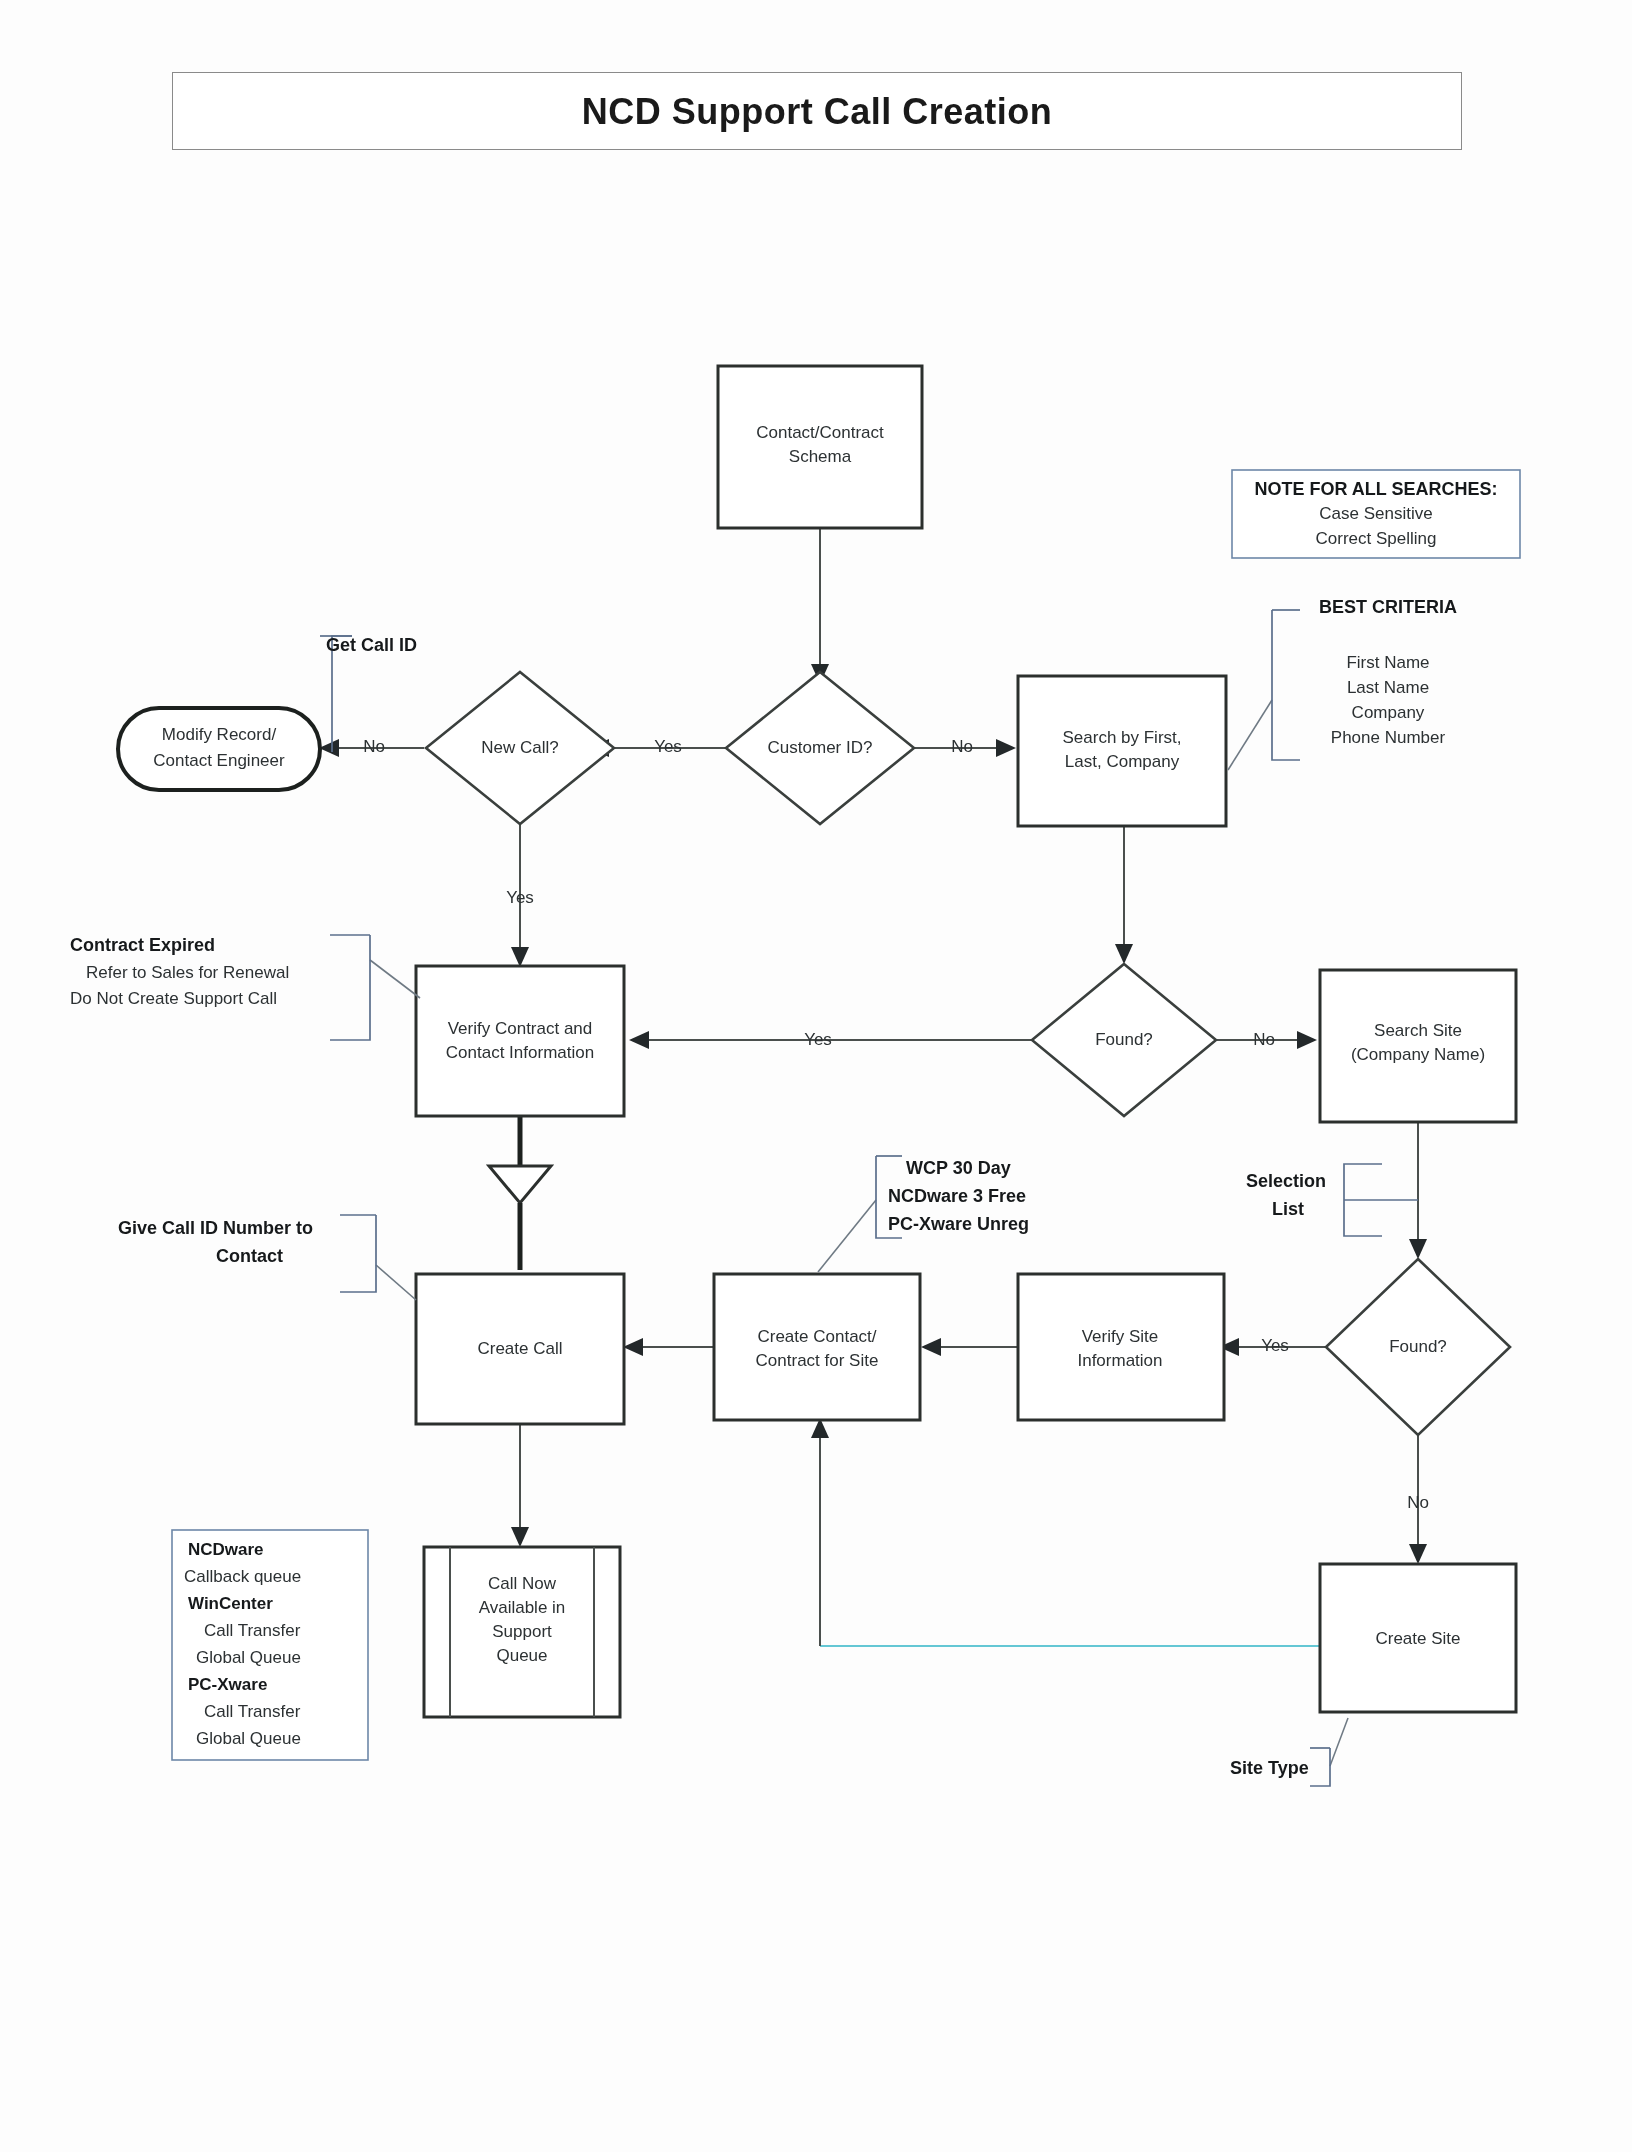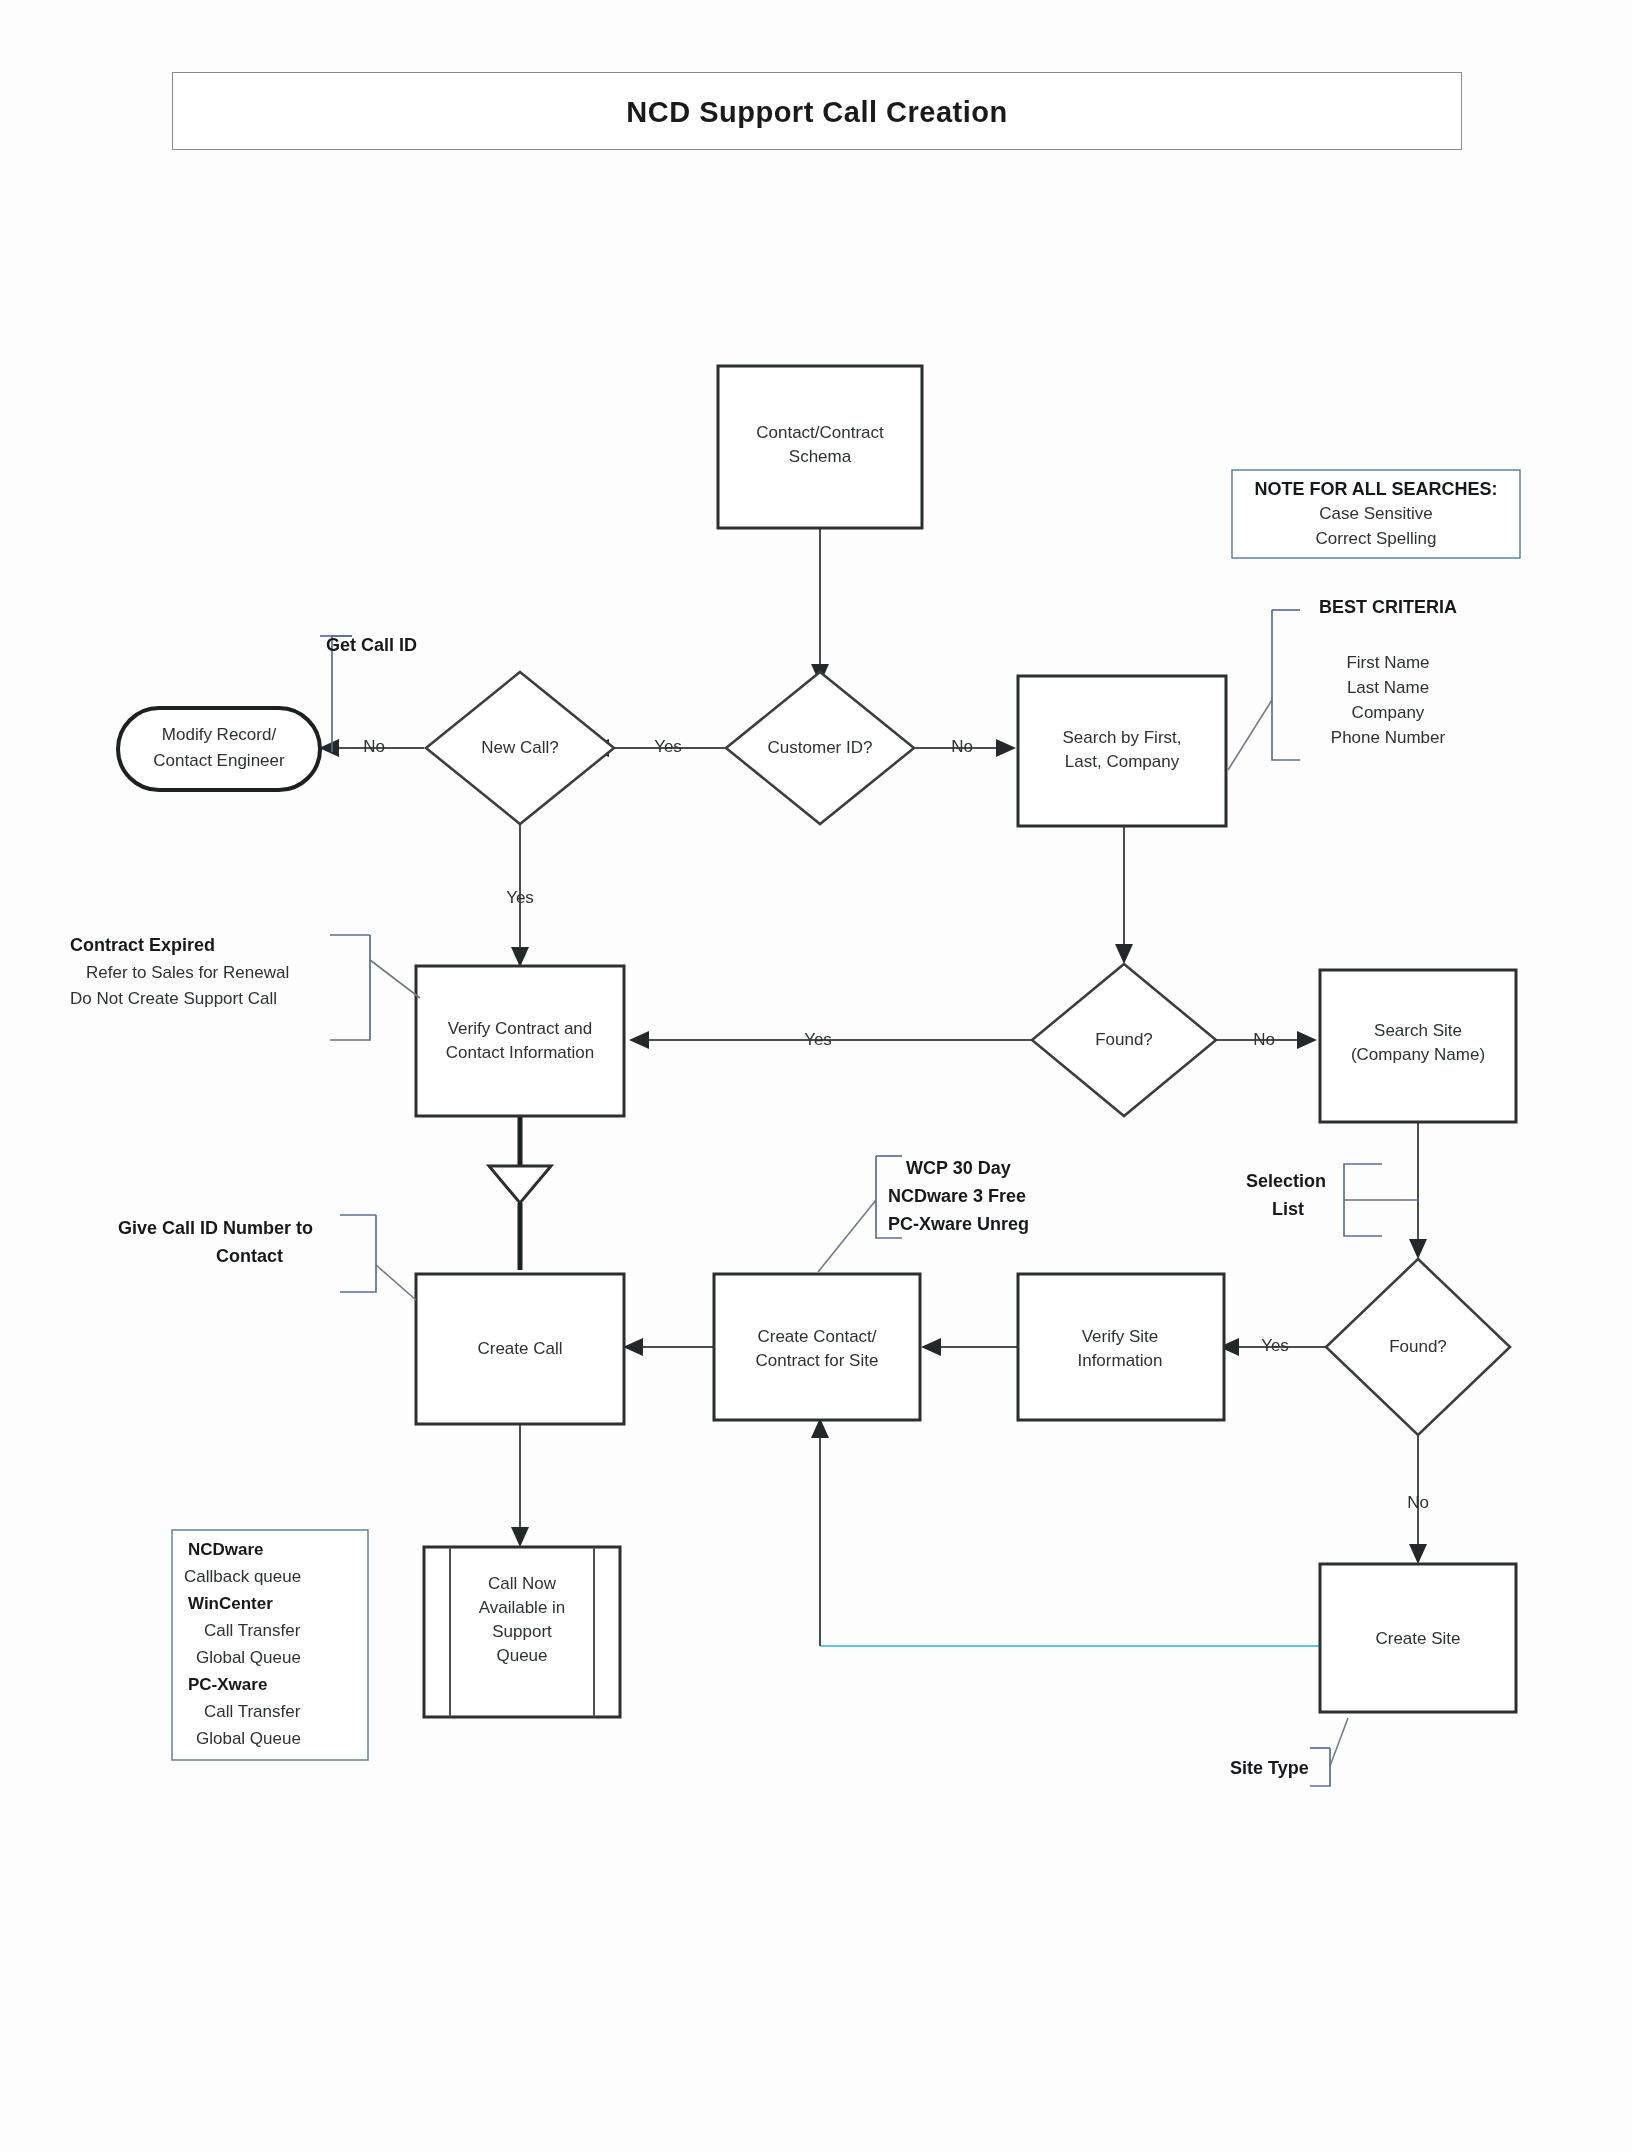--- a/index.html
+++ b/index.html
@@ -30,21 +30,21 @@
     box-sizing: border-box;
   }
   .title-text {
     position: absolute;
     left: 0;
     right: 0;
     top: 0;
     height: 78px;
     line-height: 78px;
     text-align: center;
-    font-size: 29px;
+    font-size: 36px;
     font-weight: bold;
     letter-spacing: 0.5px;
     color: #1a1a1a;
   }
   svg.flow {
     position: absolute;
     left: 0;
     top: 0;
     width: 1632px;
     height: 2152px;

